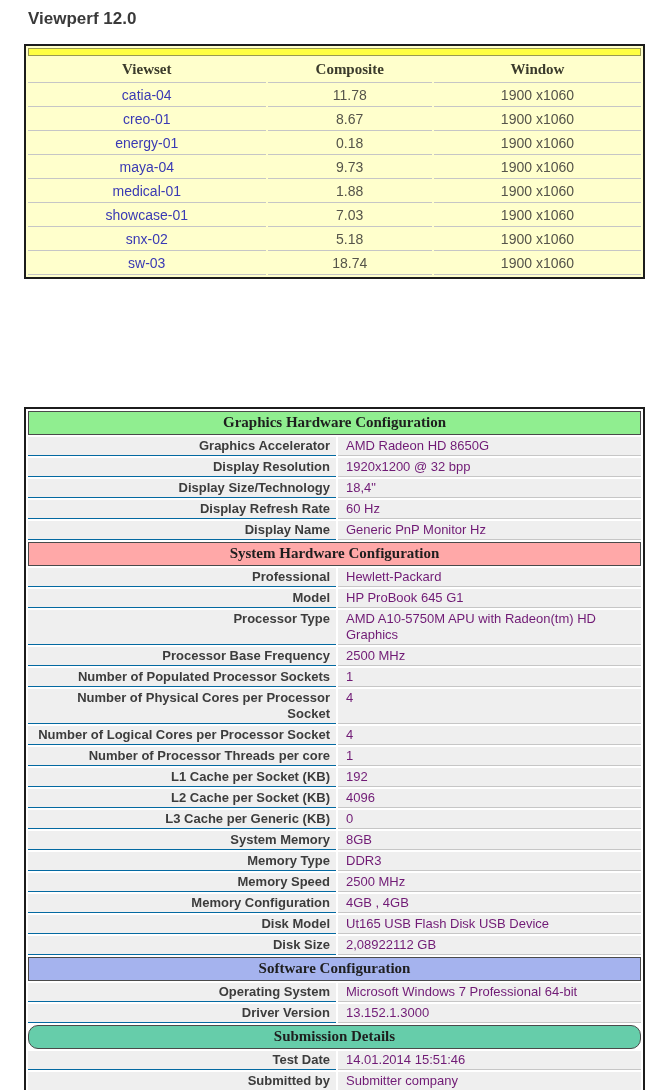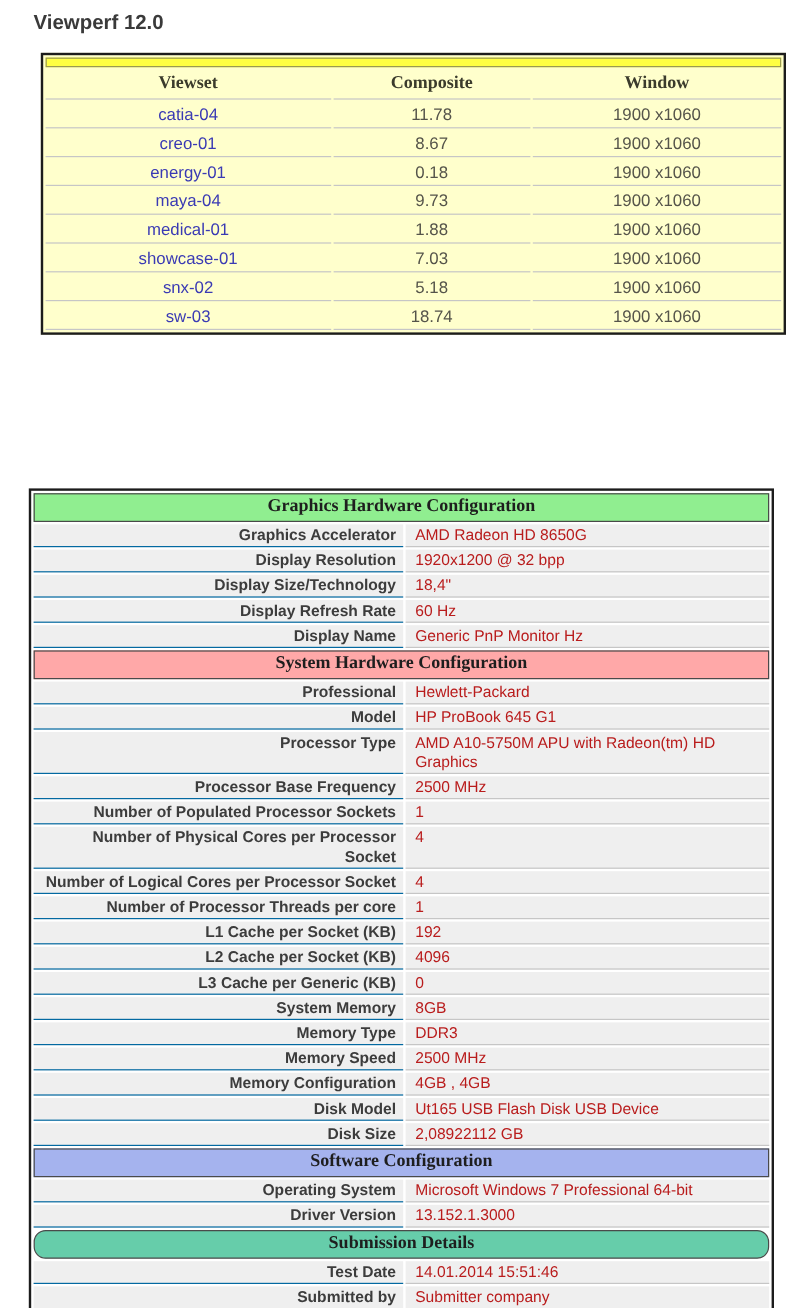--- a/index.html
+++ b/index.html
@@ -16,21 +16,21 @@
     margin: 0;
     padding: 9px 0 0 28px;
     font-size: 17px;
     font-weight: bold;
     color: #3a3a3a;
     letter-spacing: 0px;
   }
 
   
   table.results {
-    margin: 15px 0 0 34px;
+    margin: 15px 0 0 24px;
     width: 621px;
     border: 2px solid #1c1c1c;
     border-collapse: separate;
     border-spacing: 2px;
     background: var(--results-bg, #FFFFCC);
     table-layout: fixed;
   }
   table.results .accent-bar-cell {
     height: 8px;
     padding: 0;
@@ -93,21 +93,21 @@
     vertical-align: top;
     padding: 1px 6px 1px 4px;
     background: #efefef;
     border-bottom: 1px solid #0369a1;
     line-height: 16px;
     white-space: pre-line;
   }
   table.config td.val {
     font-size: 13px;
     font-weight: normal;
-    color: #b91c1c;
+    color: #701a75;
     text-align: left;
     vertical-align: top;
     padding: 1px 28px 1px 8px;
     background: #efefef;
     border-bottom: 1px solid #c6c6c6;
     line-height: 16px;
     white-space: pre-line;
   }
 </style>
 </head>

